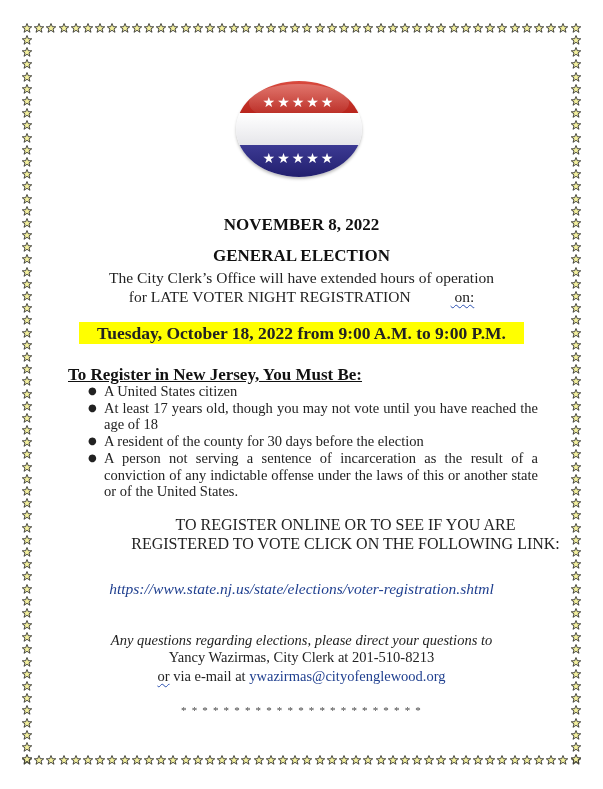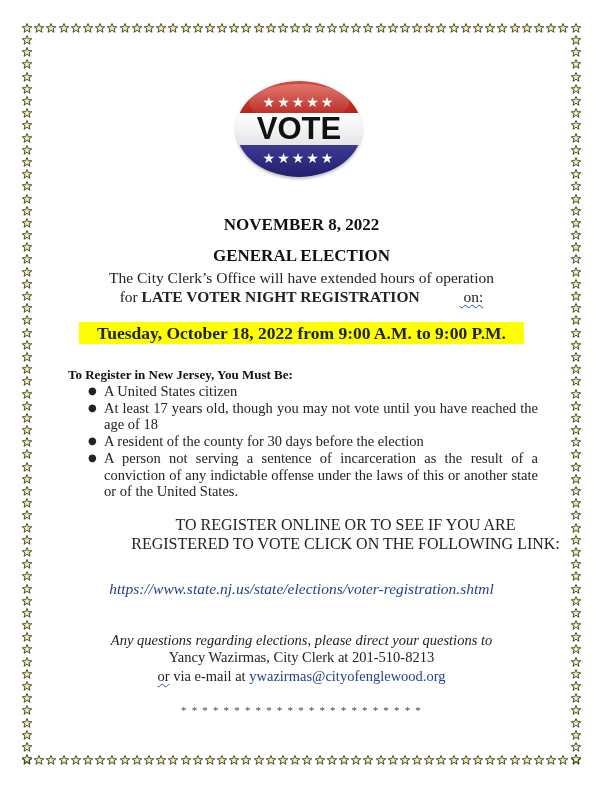--- a/index.html
+++ b/index.html
@@ -29,26 +29,26 @@
     .vote-stars.bot { bottom: 12px; }
     .vote-word {
       position: absolute; left: 0; width: 100%; top: 32px; text-align: center;
       font-family: "Liberation Sans", "DejaVu Sans", sans-serif; font-weight: bold; font-size: 31px; color: #111; letter-spacing: 0px; line-height: 32px;
     }
     .vote-gloss { position: absolute; left: 10%; top: 3%; width: 80%; height: 40%; border-radius: 50%; background: linear-gradient(rgba(255,255,255,0.25), rgba(255,255,255,0)); }
 
     .center { position: absolute; left: 0; width: 603px; text-align: center; }
     .h-title { font-weight: bold; font-size: 17px; line-height: 21px; color: #111; }
     .intro { font-size: 15.5px; line-height: 19px; color: #222; }
-    .intro b { font-weight: bold; margin-top: 48px; }
+    .intro b { font-weight: normal; margin-top: 48px; }
     .squiggle { text-decoration: underline wavy #2a4fb0; text-decoration-thickness: 1px; text-underline-offset: 2px; padding-left: 40px; }
     .date-line { font-weight: bold; font-size: 17.5px; line-height: 22px; }
     .hl { background: #ffff00; padding: 1px 18px; color: #222; }
 
-    .req-head { position: absolute; left: 68px; top: 366px; font-weight: bold; font-size: 13px; line-height: 17px; }
+    .req-head { position: absolute; left: 68px; top: 366px; font-weight: bold; font-size: 17px; text-decoration: underline; line-height: 17px; }
     .req-list { position: absolute; left: 86px; top: 383px; width: 452px; margin: 0; padding: 0; list-style: none; }
     .req-list li { position: relative; padding-left: 18px; font-size: 14.5px; line-height: 16.7px; color: #222; text-align: justify; }
     .req-list li .bullet { position: absolute; left: 2px; top: 0; font-family: "DejaVu Sans", sans-serif; font-size: 10px; }
 
     .cta { font-weight: normal; font-size: 16px; line-height: 19px; color: #222; padding-left: 44px; }
     .link { color: #1f3f8f; font-size: 15.5px; line-height: 19px; }
     .contact { font-size: 14.5px; line-height: 18px; color: #222; }
     .or-word { text-decoration: underline wavy #2a4fb0; text-decoration-thickness: 1px; text-underline-offset: 2px; }
     .email { color: #1f3f8f; }
     .separator { font-size: 11px; letter-spacing: 1.2px; color: #444; font-family: "Liberation Serif", serif; }
@@ -1125,21 +1125,20 @@
           <polygon points="10,1 12.6,7.4 19.5,7.6 14,11.9 16,18.6 10,14.6 4,18.6 6,11.9 0.5,7.6 7.4,7.4" fill="#f3f0a0" stroke="#222222" stroke-width="1.6" stroke-linejoin="round"></polygon>
         </svg>
       </span>
     </div>
 
   <div class="vote-button">
     <div class="vote-top"></div>
     <div class="vote-mid"></div>
     <div class="vote-bot"></div>
     <div class="vote-stars top">★★★★★</div>
-    <div class="vote-word">VOTE</div>
     <div class="vote-stars bot">★★★★★</div>
     <div class="vote-gloss"></div>
   </div>
 
   <div class="center h-title" style="top:209px;margin-top:36px;">GENERAL ELECTION</div>
   <div class="center h-title" style="top:214px;">NOVEMBER 8, 2022</div>
 
   <div class="center intro" style="top:268px;">The City Clerk’s Office will have extended hours of operation</div>
   <div class="center intro" style="top:287px;">
     <span>for </span><b>LATE VOTER NIGHT REGISTRATION</b><span class="squiggle"> on:</span>

